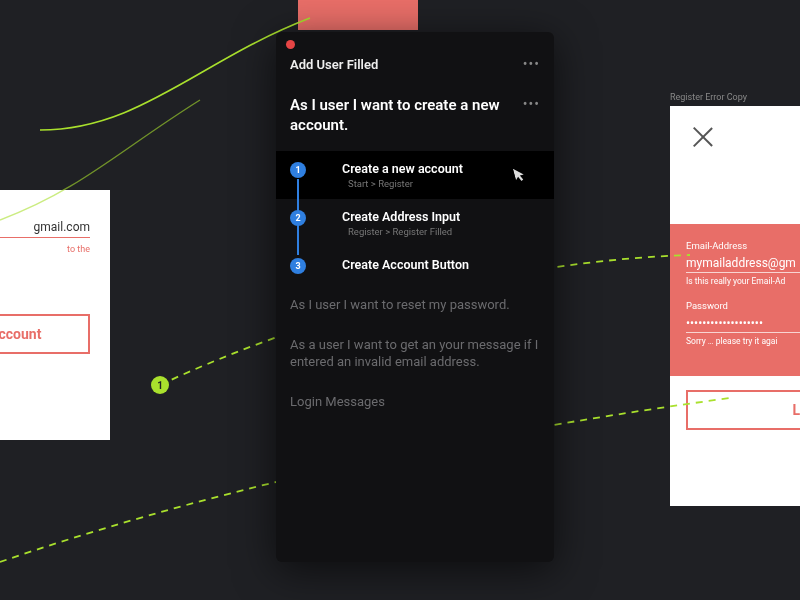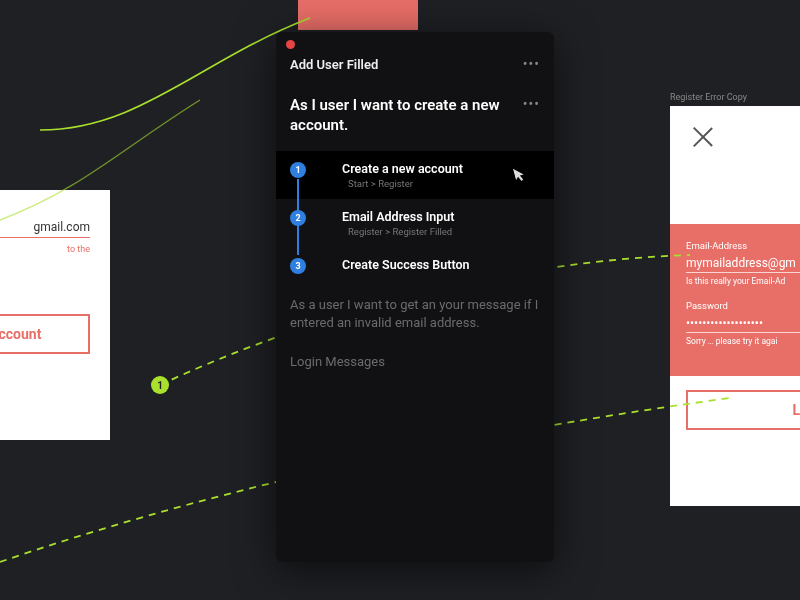--- a/index.html
+++ b/index.html
@@ -325,30 +325,31 @@
       <span class="cursor-icon" style="right:28px; top:16px;">
         <svg width="11" height="15" viewBox="0 0 11 15">
             <path d="M0 0 L0 12 L3 9 L5.2 14 L7.2 13.1 L5 8.4 L9 8.4 Z" fill="#ddd"></path>
           </svg>
       </span>
     </div>
 
     <div class="step">
       <div class="num">2</div>
       <div class="txt">
-        <div class="name">Email Address Input</div>
+        <div class="name">Create Address Input</div>
         <div class="path">Register &gt; Register Filled</div>
       </div>
     </div>
 
     <div class="step">
       <div class="num">3</div>
       <div class="txt">
-        <div class="name">Create Success Button</div>
+        <div class="name">Create Account Button</div>
       </div>
     </div>
   </div>
 
   <div class="other-stories">
+    <div class="story">As I user I want to reset my password.</div>
     <div class="story">As a user I want to get an your message if I entered an invalid email address.</div>
     <div class="story">Login Messages</div>
   </div>
 </div>
 
 </body></html>

